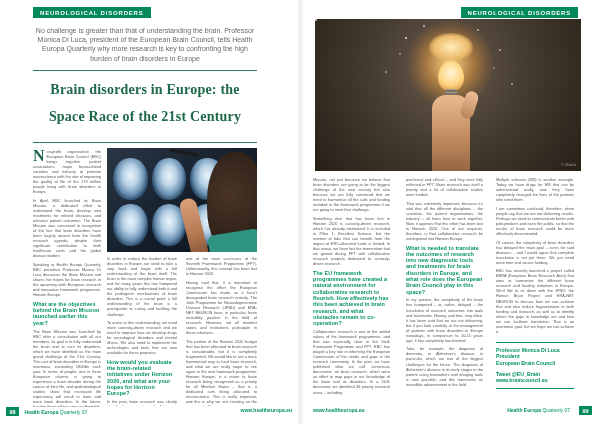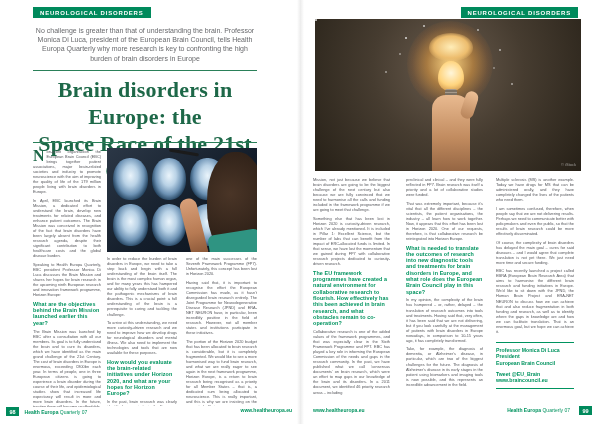--- a/index.html
+++ b/index.html
@@ -12,21 +12,21 @@
 
   .badge{position:absolute;background:#008a5c;color:#ffffff;font-size:6px;font-weight:bold;
          letter-spacing:0.8px;padding:2.5px 7px;white-space:nowrap;}
 
   .intro{position:absolute;left:33px;top:26px;width:224px;text-align:center;
          font-size:7px;line-height:9.2px;color:#68696c;}
 
   .rule{position:absolute;left:33px;width:224px;border-top:1px solid #2a8059;}
 
   .title{position:absolute;left:25px;top:76px;width:240px;text-align:center;
-         font-family:"Liberation Serif",serif;font-weight:bold;font-size:22px;
+         font-family:"Liberation Serif",serif;font-weight:bold;font-size:14px;
          line-height:27px;color:#1d6848;letter-spacing:0.2px;}
   .title span{display:block;}
 
   .col{position:absolute;font-size:3.9px;line-height:5.05px;color:#54555a;
        text-align:justify;overflow:hidden;}
   .col p{margin:0 0 3.5px 0;}
   .col .heading{color:#00935f;font-weight:bold;font-size:5.4px;line-height:6.3px;
                 text-align:left;margin:2.5px 0 2.5px 0;letter-spacing:0.1px;}
   .dropcap{float:left;font-family:"Liberation Serif",serif;font-weight:bold;
            font-size:16px;line-height:13px;color:#1d6848;margin:0 2px 0 0;}

